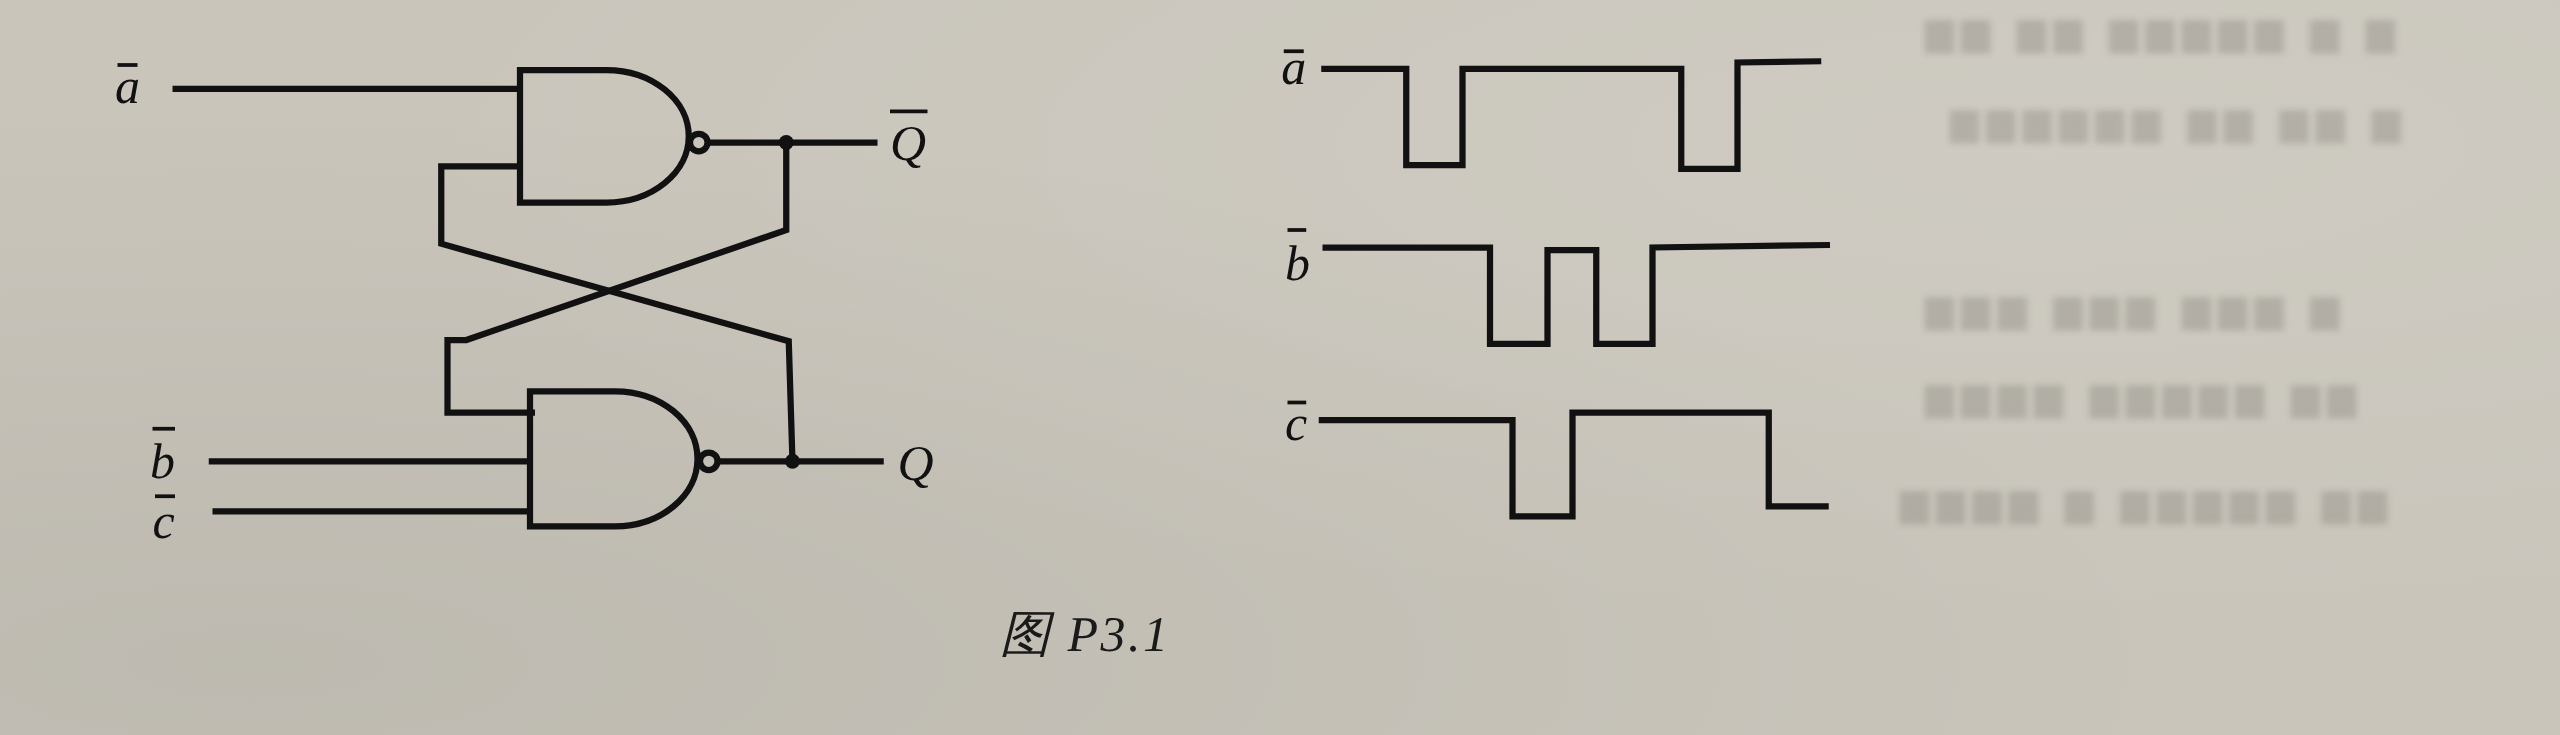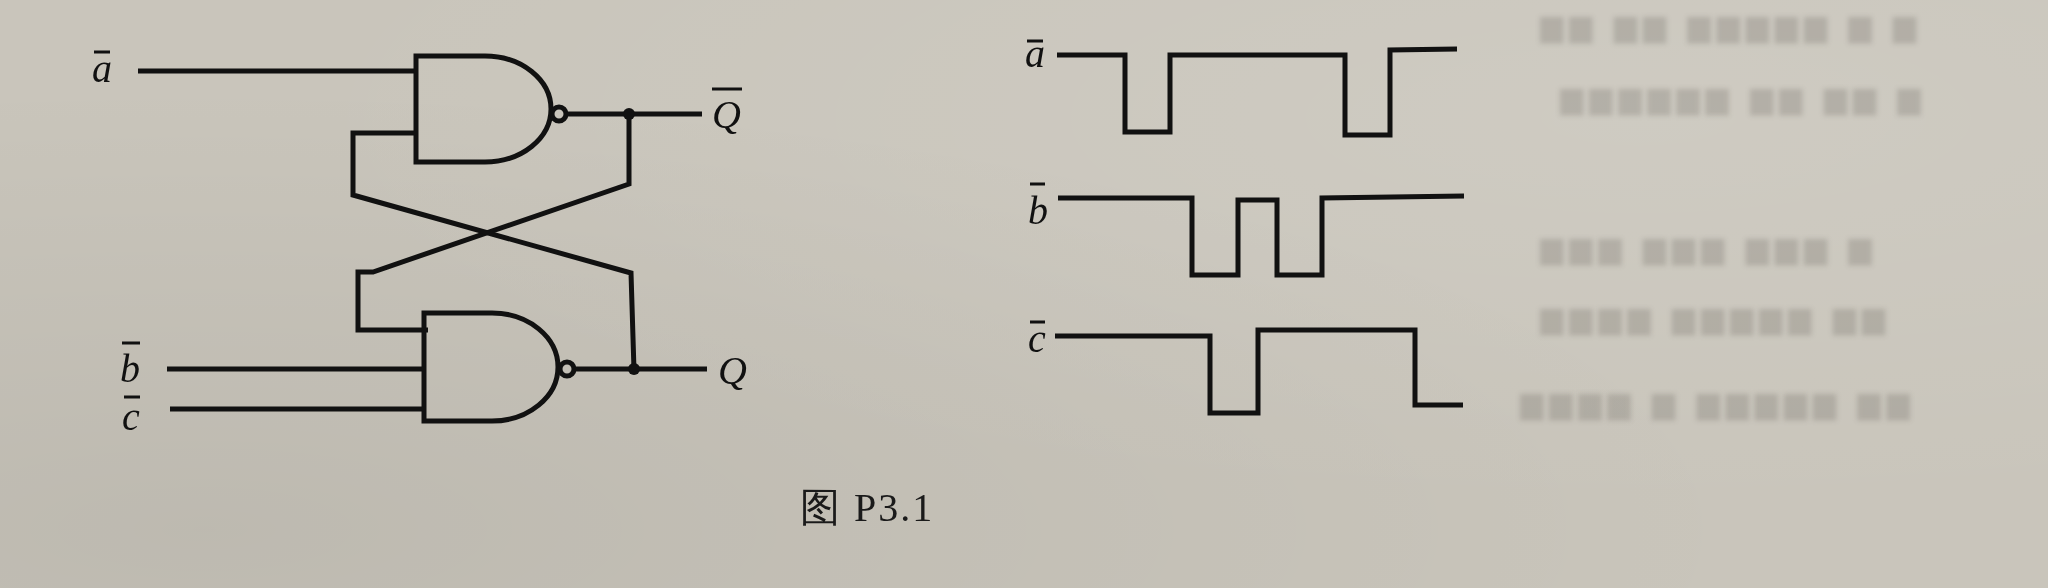--- a/index.html
+++ b/index.html
@@ -13,21 +13,21 @@
     font-family: "Liberation Serif", "DejaVu Serif", serif;
   }
   .ghost {
     position: absolute; color: rgba(60,55,50,0.18);
     font-family: "DejaVu Sans", sans-serif; font-size: 30px; letter-spacing: 6px;
     filter: blur(2.5px); white-space: nowrap;
   }
   svg.fig { position: absolute; left: 0; top: 0; }
   .caption {
     position: absolute; left: 800px; top: 480px;
-    font-size: 40px; color: #1a1a1a; letter-spacing: 2px;
+    font-size: 40px; color: #1a1a1a; letter-spacing: 2px; font-style: italic;
   }
   .sig-label { font-family: "Liberation Serif", "DejaVu Serif", serif; font-style: italic; font-size: 40px; fill: #111; }
 </style>
 </head>
 <body>
 
 <div class="ghost" style="left:1540px;top:8px;">▆▆ ▆▆ ▆▆▆▆▆ ▆ ▆</div>
 <div class="ghost" style="left:1560px;top:80px;">▆▆▆▆▆▆ ▆▆ ▆▆ ▆</div>
 <div class="ghost" style="left:1540px;top:230px;">▆▆▆ ▆▆▆ ▆▆▆ ▆</div>
 <div class="ghost" style="left:1540px;top:300px;">▆▆▆▆ ▆▆▆▆▆ ▆▆</div>

